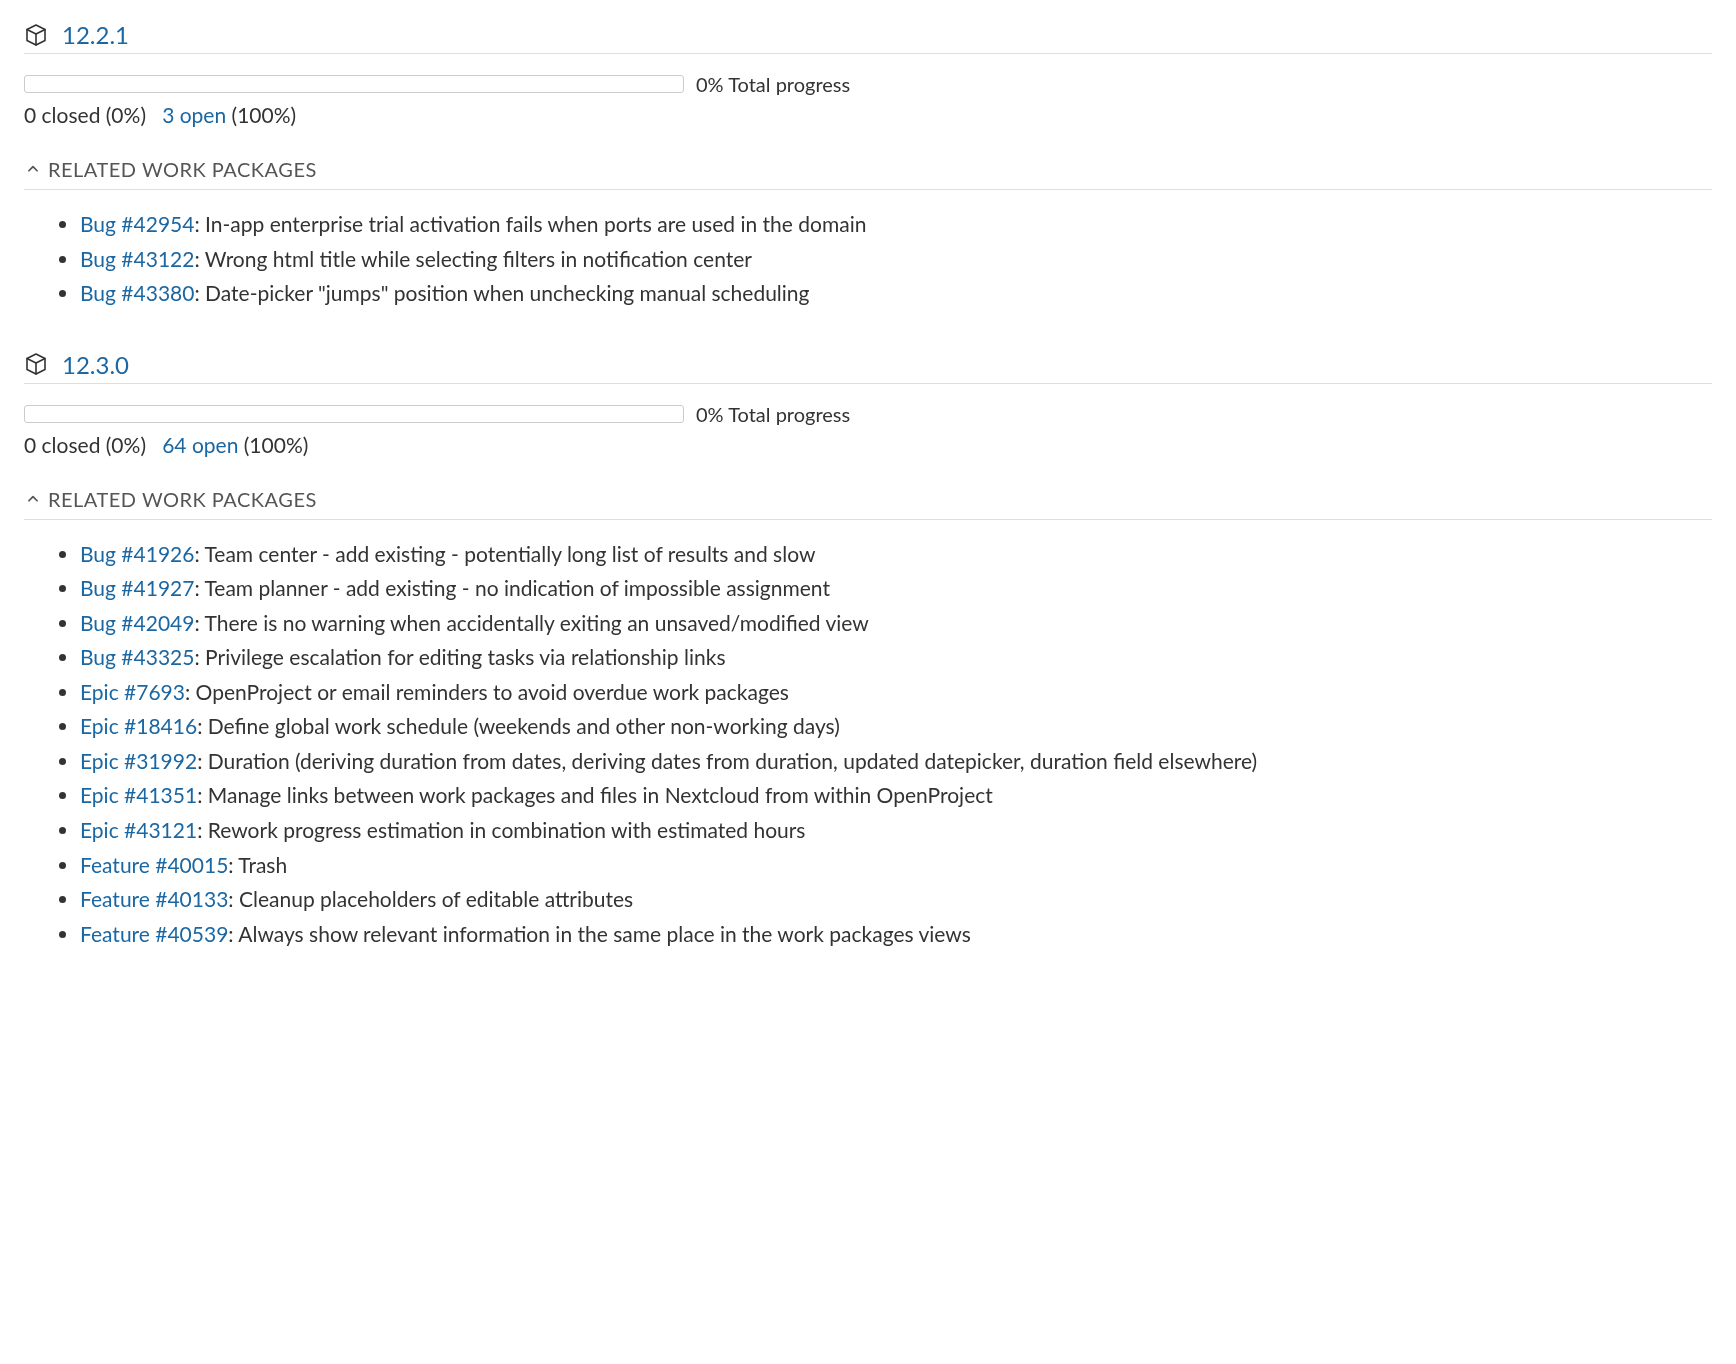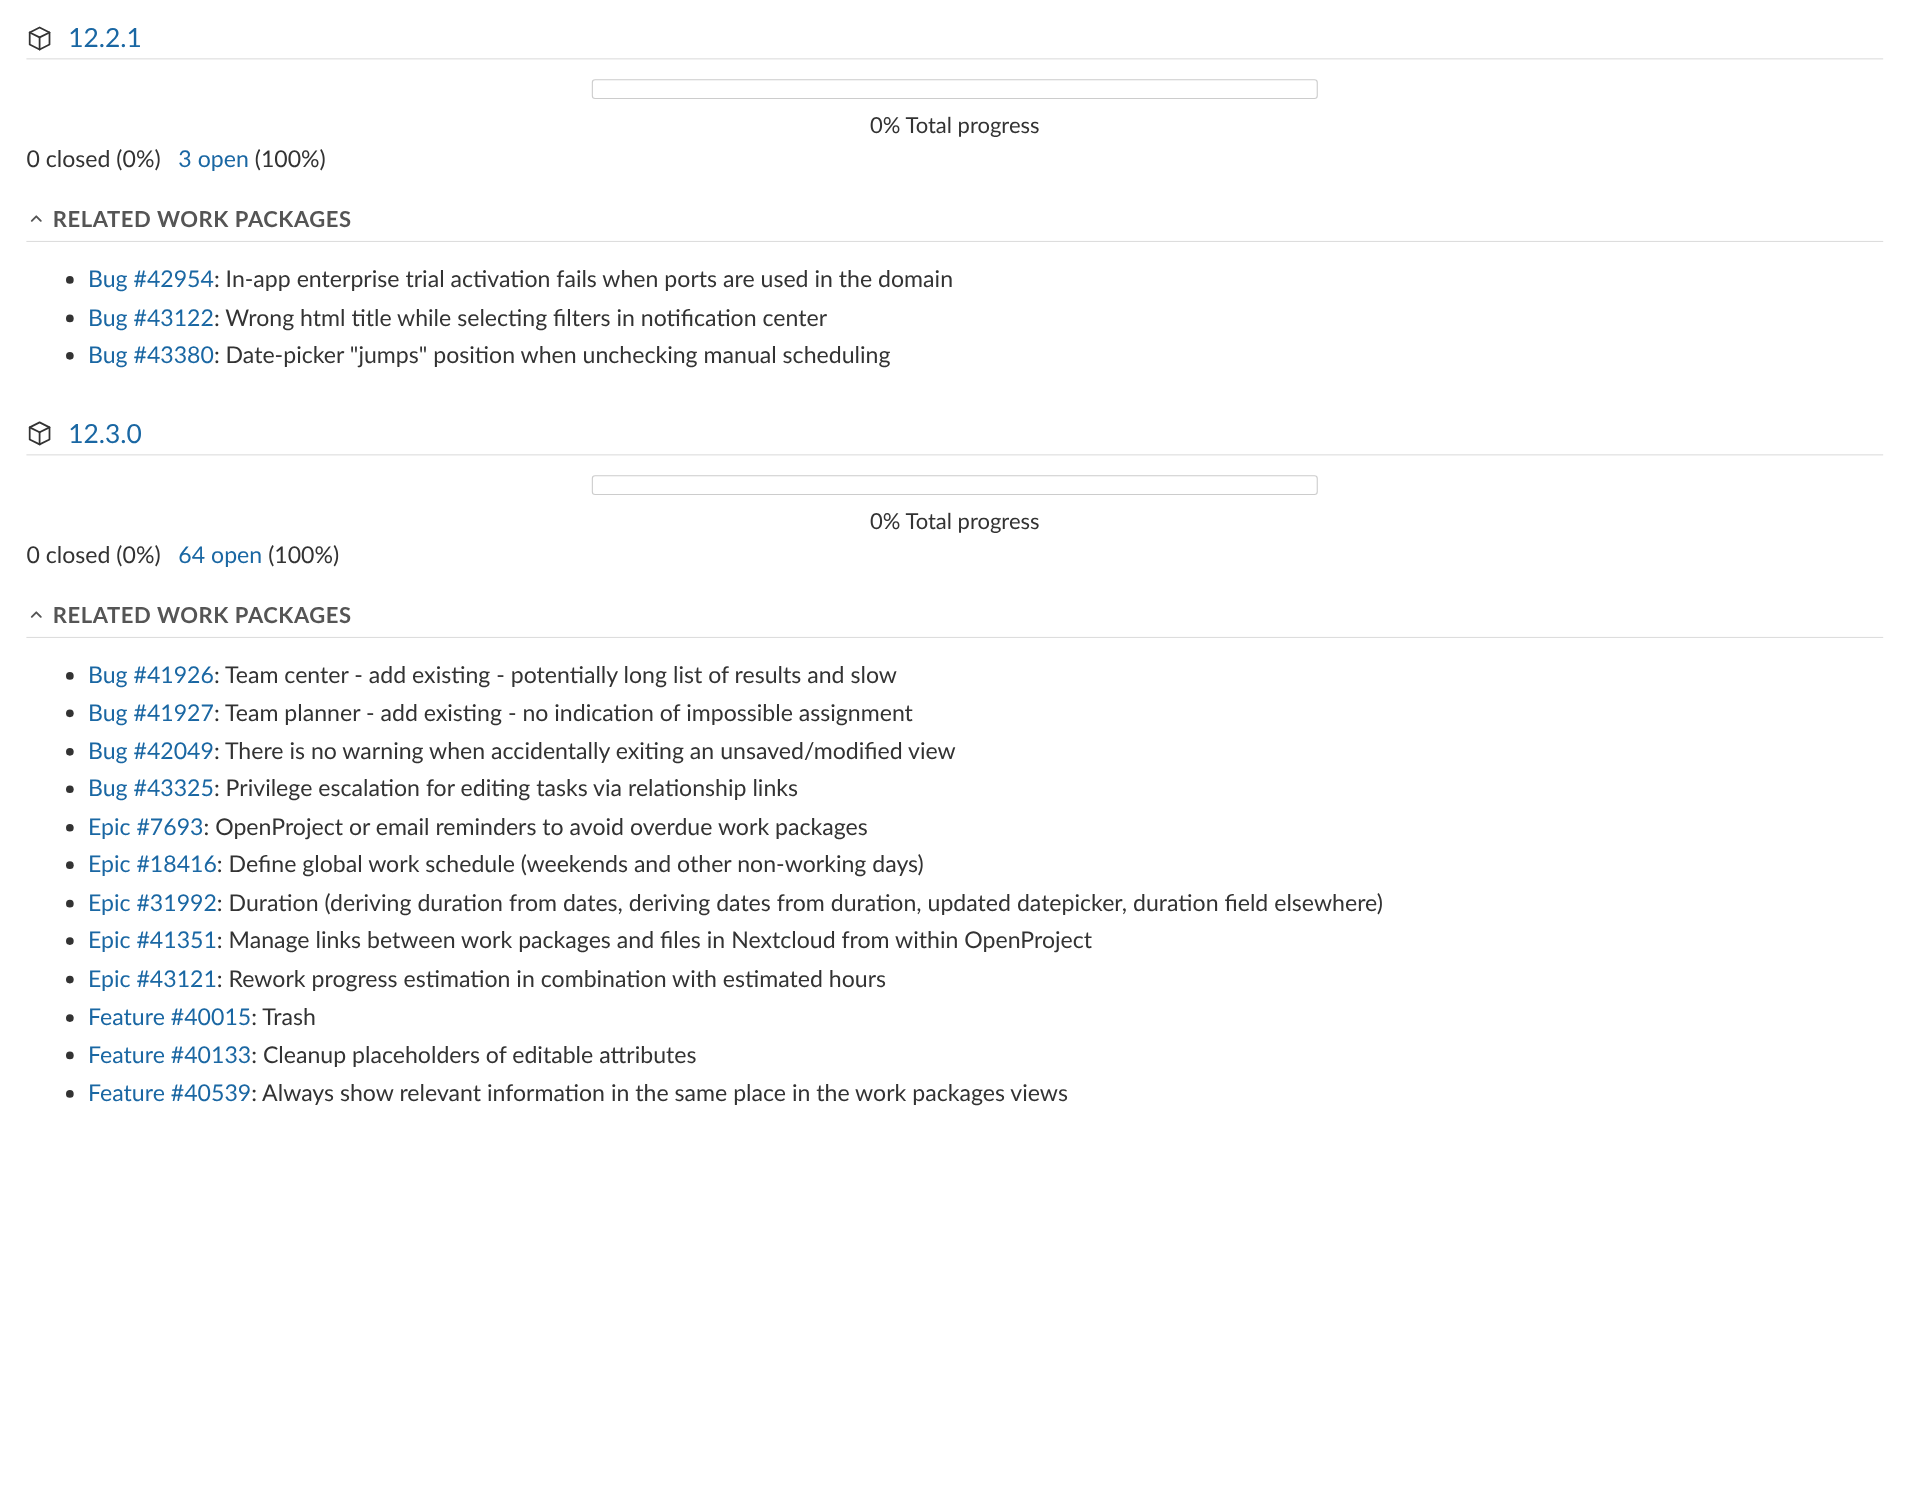--- a/index.html
+++ b/index.html
@@ -28,21 +28,20 @@
   .version-link {
     color: #1a67a3;
     font-size: 24px;
     text-decoration: none;
   }
   .progress-row {
     display: flex;
     align-items: center;
     gap: 12px;
     margin-bottom: 6px;
-    flex-direction: column;
   }
   .progress-bar {
     width: 660px;
     height: 18px;
     border: 1px solid #ccc;
     border-radius: 3px;
     background: #fff;
   }
   .progress-text {
     font-size: 20px;
@@ -57,21 +56,21 @@
     color: #1a67a3;
     text-decoration: none;
   }
   .closed-text { color: #333; }
   .open-pct { color: #333; }
   .section-header {
     display: flex;
     align-items: center;
     gap: 6px;
     font-size: 20px;
-    font-weight: 700;
+    font-weight: 400;
     color: #555;
     letter-spacing: 0.5px;
     padding-bottom: 8px;
     border-bottom: 1px solid #ddd;
     margin-bottom: 18px;
     cursor: pointer;
   }
   .chevron {
     width: 18px;
     height: 18px;

